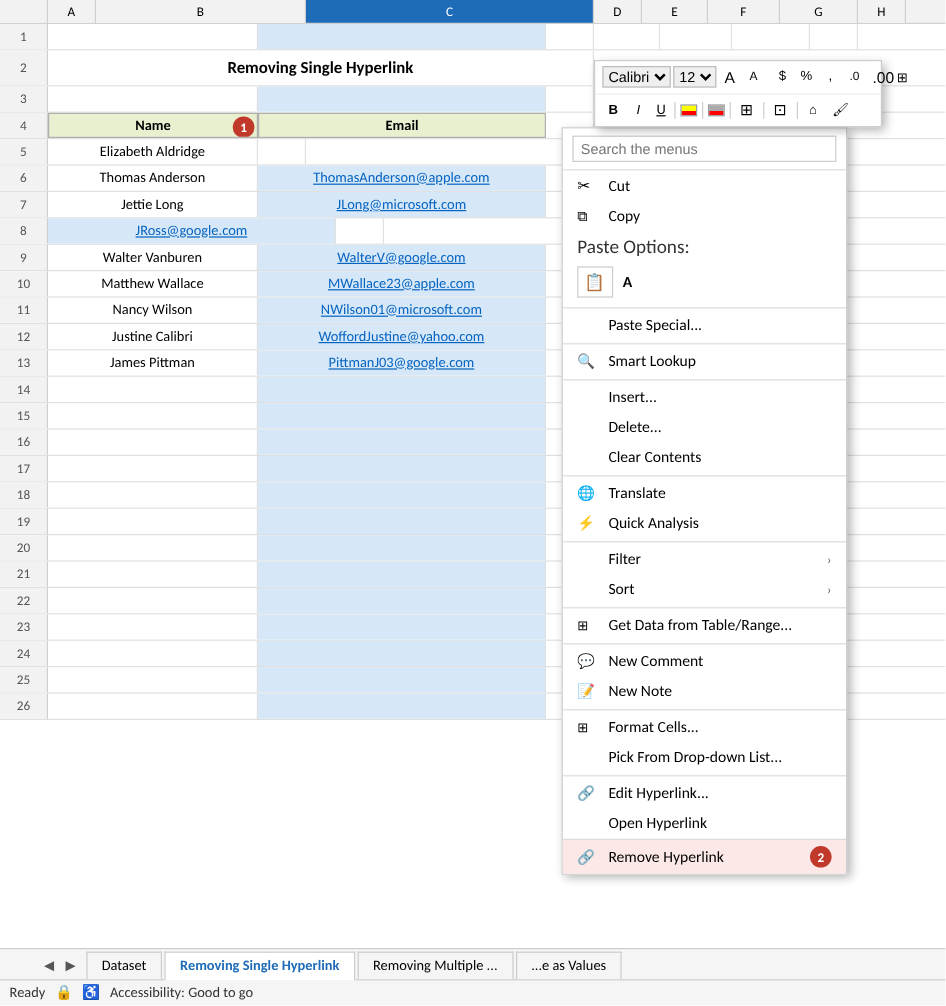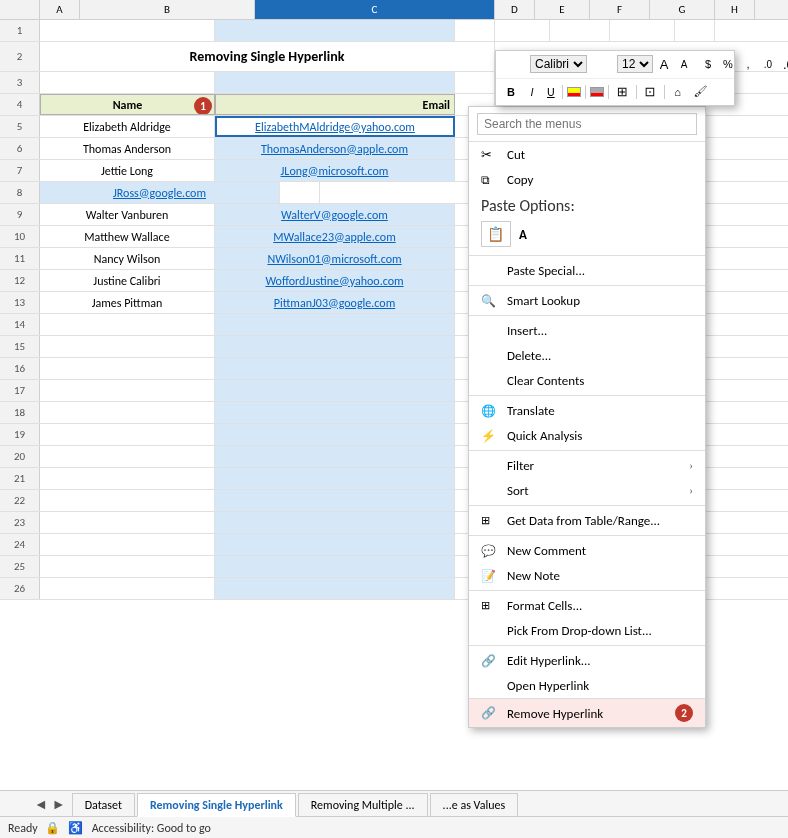--- a/index.html
+++ b/index.html
@@ -49,21 +49,21 @@
     .menu-sep { height: 1px; background: #ddd; margin: 2px 0; }
     .paste-options-label { padding: 4px 12px; font-size: 16px; color: #333; }
     .paste-icons-row { display: flex; align-items: center; padding: 2px 12px 6px 12px; gap: 6px; }
     .paste-icon-btn { width: 30px; height: 26px; border: 1px solid #ccc; background: #fff; cursor: pointer; display: flex; align-items: center; justify-content: center; font-size: 14px; }
     .remove-hyperlink-item { background: #fde8e8; border-top: 1px solid #ddd; }
 
     
     .mini-toolbar { position: absolute; top: 50px; left: 495px; width: 235px; height: 56px; background: #fff; border: 1px solid #ccc; box-shadow: 3px 3px 8px rgba(0,0,0,0.3); z-index: 101; display: flex; flex-direction: column; }
     .mini-toolbar-row1 { display: flex; align-items: center; padding: 2px 6px; gap: 2px; border-bottom: 1px solid #eee; flex: 1; }
     .mini-toolbar-row2 { display: flex; align-items: center; padding: 2px 6px; gap: 3px; flex: 1; }
-    .mt-select { font-size: 12px; border: 1px solid #bbb; height: 18px; margin-left: 28px; }
+    .mt-select { font-size: 12px; border: 1px solid #bbb; height: 18px; }
     .mt-btn { font-size: 11px; padding: 1px 3px; border: 1px solid transparent; cursor: pointer; background: none; min-width: 18px; text-align: center; }
     .mt-sep { width: 1px; height: 14px; background: #ccc; margin: 0 1px; }
     .mt-color-a { display: inline-block; width: 14px; height: 10px; background: linear-gradient(to bottom, #ff0, #ff0 60%, #f00 60%); border: 1px solid #999; }
     .mt-color-b { display: inline-block; width: 14px; height: 10px; background: linear-gradient(to bottom, #aaa, #aaa 60%, #f00 60%); border: 1px solid #999; }
 
     
     .status-bar { height: 22px; background: #f5f5f5; border-top: 1px solid #ccc; display: flex; align-items: center; padding: 0 8px; font-size: 12px; gap: 8px; }
     .status-bar .status-text { color: #333; }
     .status-bar .status-icon { color: #555; }
 
@@ -163,35 +163,32 @@
       <div class="cell cell-f"></div>
       <div class="cell cell-g"></div>
     </div>
 
     <div class="grid-row">
       <div class="cell row-header-cell">4</div>
       <div class="cell cell-b col-name-header" style="background:#e8f0d0;font-weight:bold;border:1px solid #b0b0b0;position:relative;">
         <span>Name</span>
         <span class="badge" style="position:absolute;top:2px;right:2px;">1</span>
       </div>
-      <div class="cell cell-c col-c-highlight" style="background:#e8f0d0;font-weight:bold;border:1px solid #b0b0b0;justify-content:flex-end;">
+      <div class="cell cell-c col-c-highlight" style="background:#e8f0d0;font-weight:bold;border:1px solid #b0b0b0;">
         <span>Email</span>
       </div>
       <div class="cell cell-d"></div>
       <div class="cell cell-e"></div>
       <div class="cell cell-f"></div>
       <div class="cell cell-g"></div>
     </div>
 
     <div class="grid-row">
       <div class="cell row-header-cell">5</div>
       <div class="cell cell-b">Elizabeth Aldridge</div>
-      <div class="cell cell-c" style="border:2px solid #1e6bb8;background:#fff;">
-        <span class="email-link">ElizabethMAldridge@yahoo.com</span>
-      </div>
       <div class="cell cell-d"></div>
     </div>
 
     <div class="grid-row">
       <div class="cell row-header-cell">6</div>
       <div class="cell cell-b">Thomas Anderson</div>
       <div class="cell cell-c col-c-highlight">
         <span class="email-link">ThomasAnderson@apple.com</span>
       </div>
       <div class="cell cell-d"></div>

